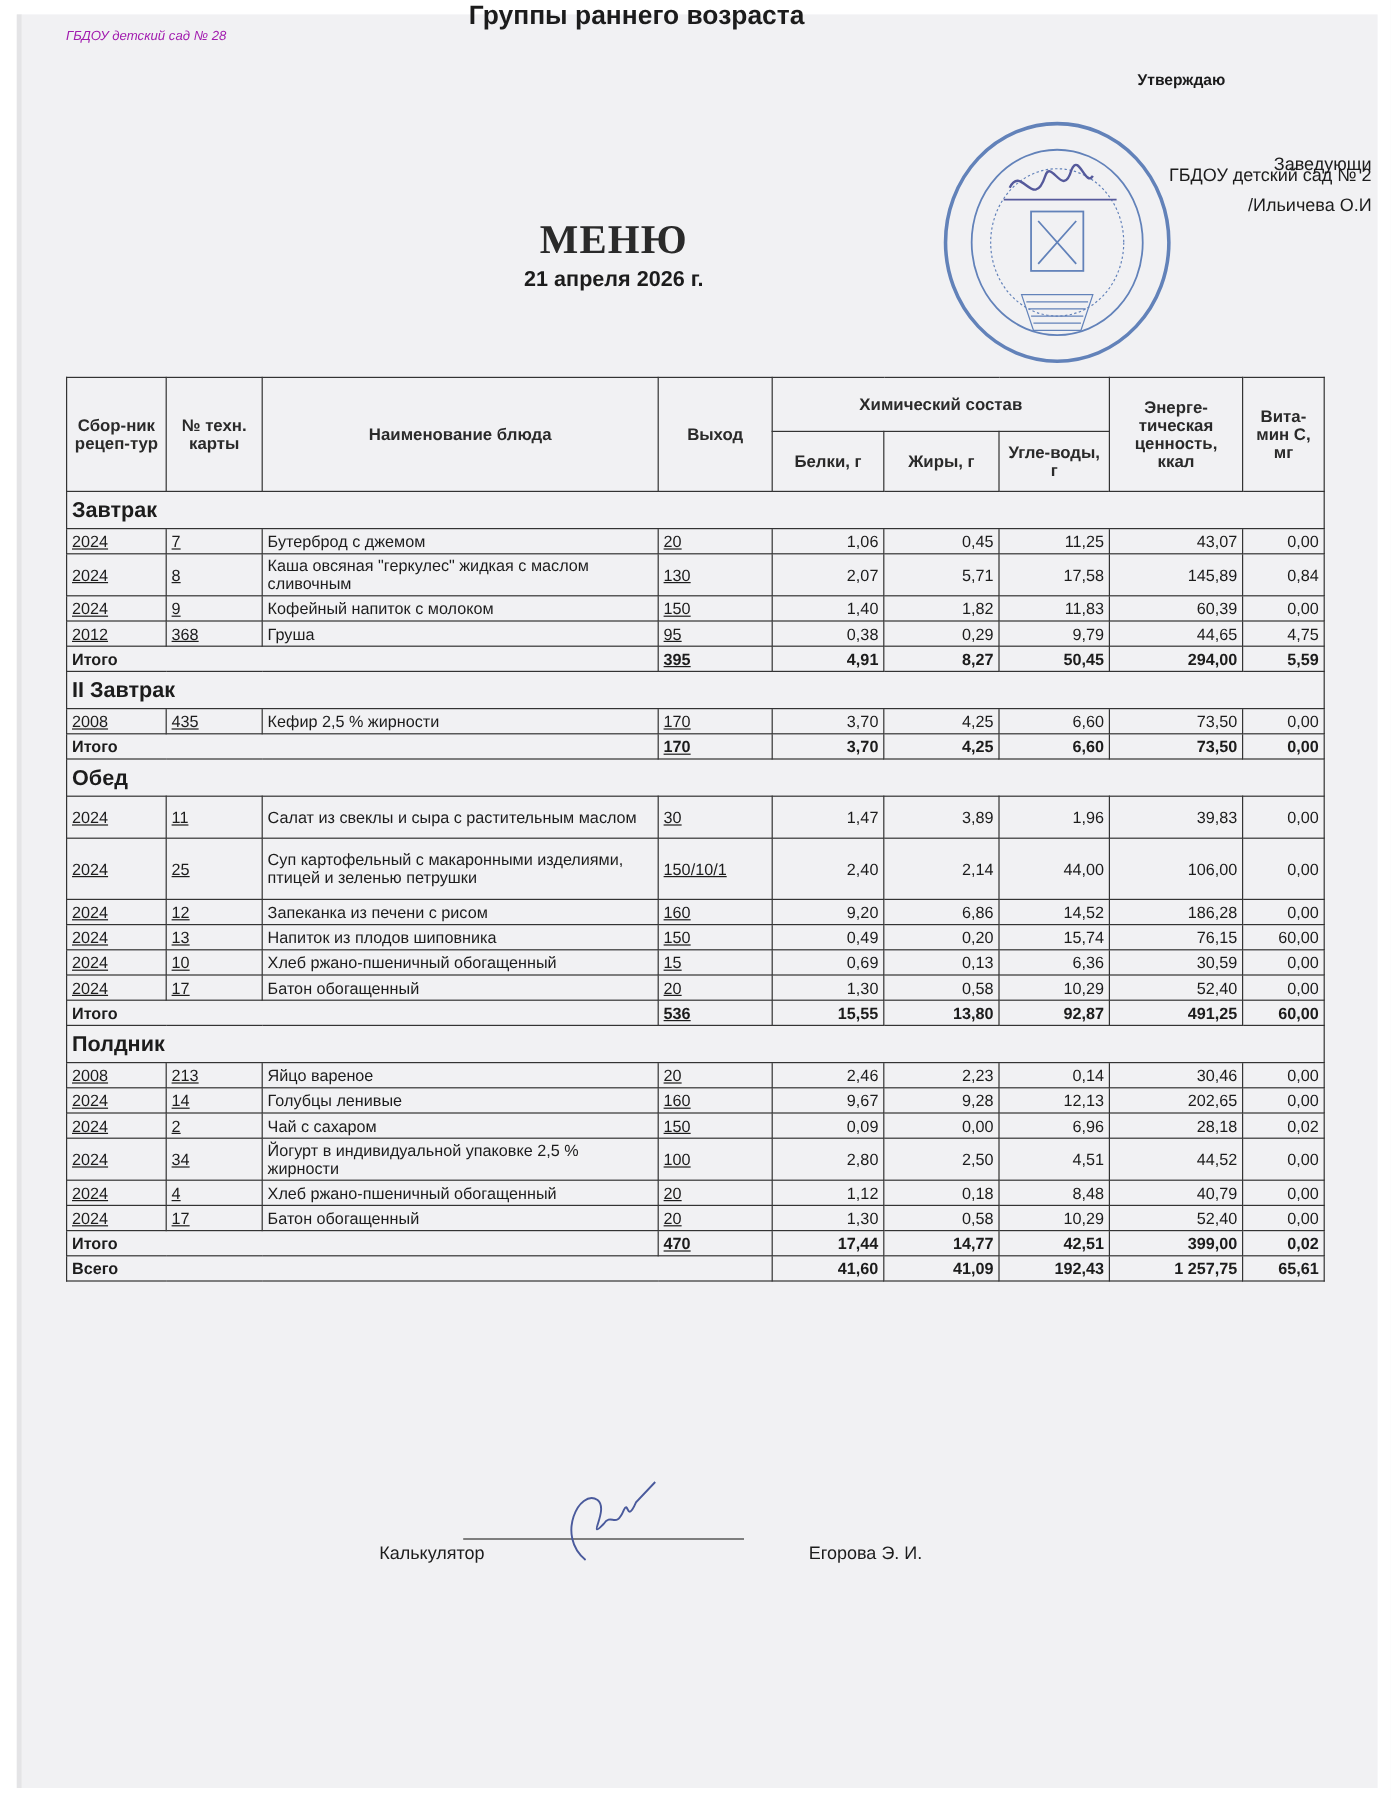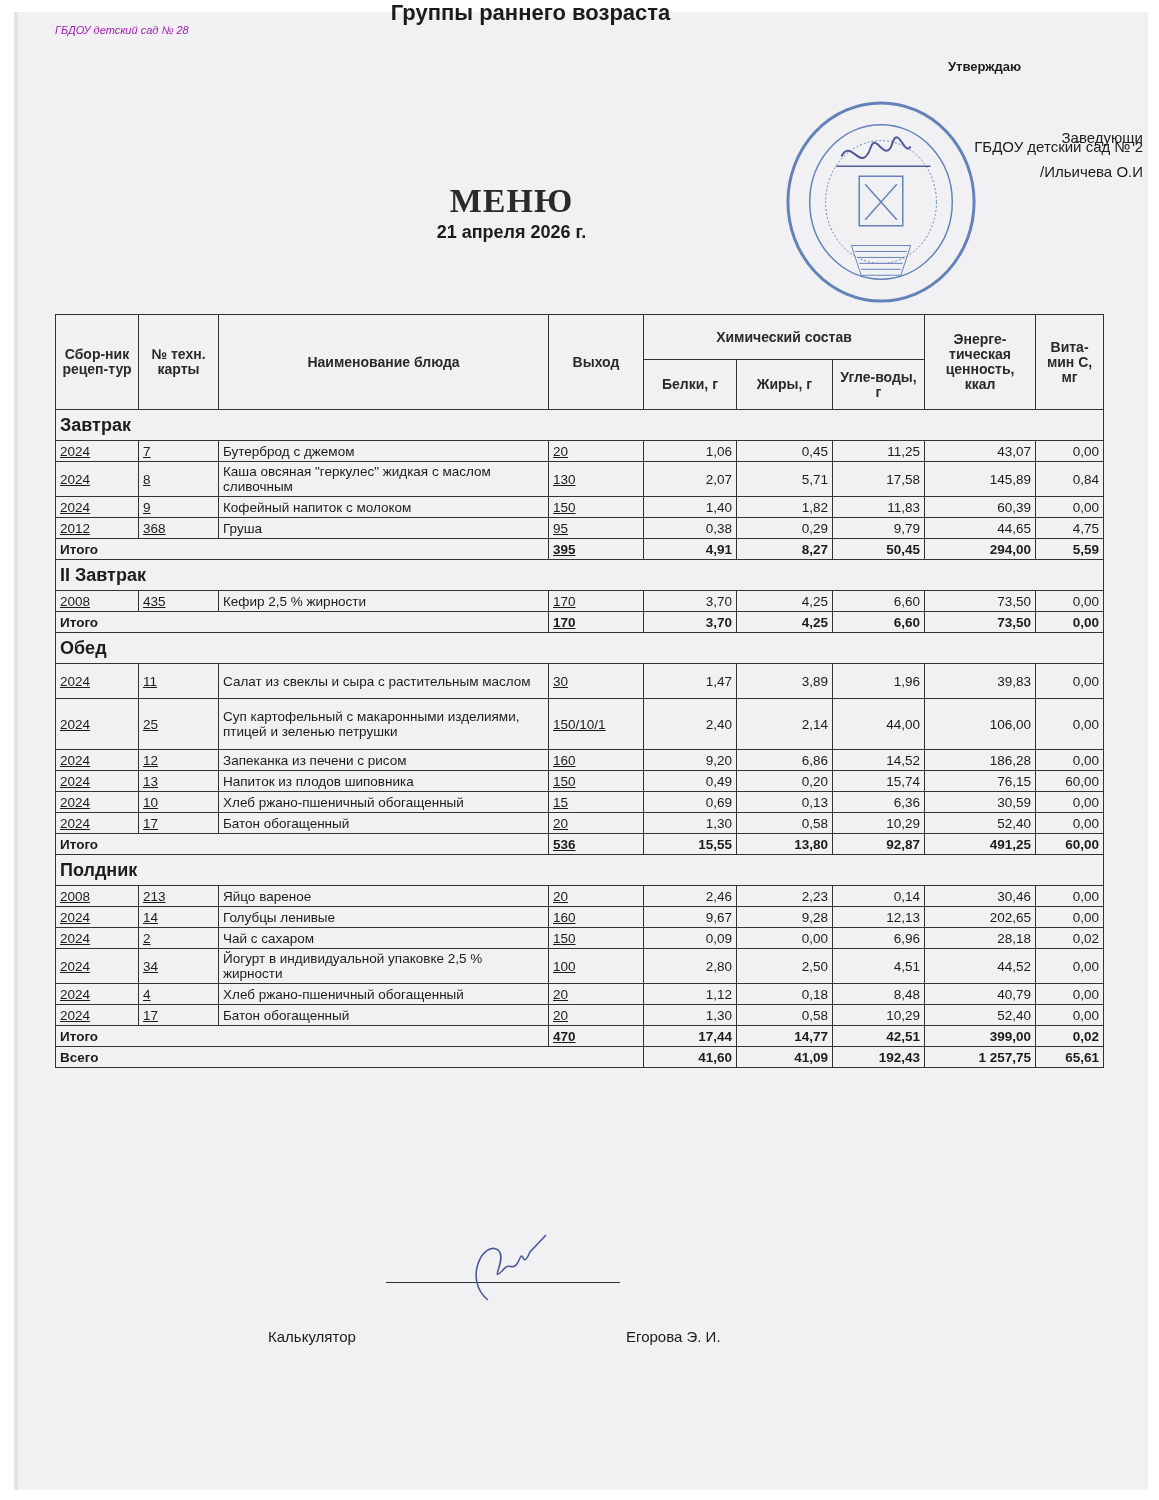--- a/index.html
+++ b/index.html
@@ -32,21 +32,21 @@
   .c { text-align: left; text-decoration: underline; }
   .r { text-align: right; }
   .sect td { font-weight: bold; font-size: 18px; height: 30px; }
   .sect td span { position: relative; left: 0; }
   tr.row td { height: 20px; }
   tr.row2 td { height: 34px; }
   tr.row3 td { height: 50px; }
   tr.total td { height: 20px; font-weight: bold; }
   .name { text-align: left; margin-left: 10px; }
 
-  .calc { position: absolute; top: 1328px; font-size: 15px; }
+  .calc { position: absolute; top: 1286px; font-size: 15px; margin-left: 48px; }
   .calc-label { left: 268px; }
   .calc-line { position: absolute; left: 386px; top: 1282px; width: 234px; border-bottom: 1.3px solid #333; }
   .calc-name { left: 626px; }
   .sig { position: absolute; left: 458px; top: 1230px; width: 90px; height: 80px; }
 </style>
 </head>
 <body>
 
 <div class="page"></div>
 

